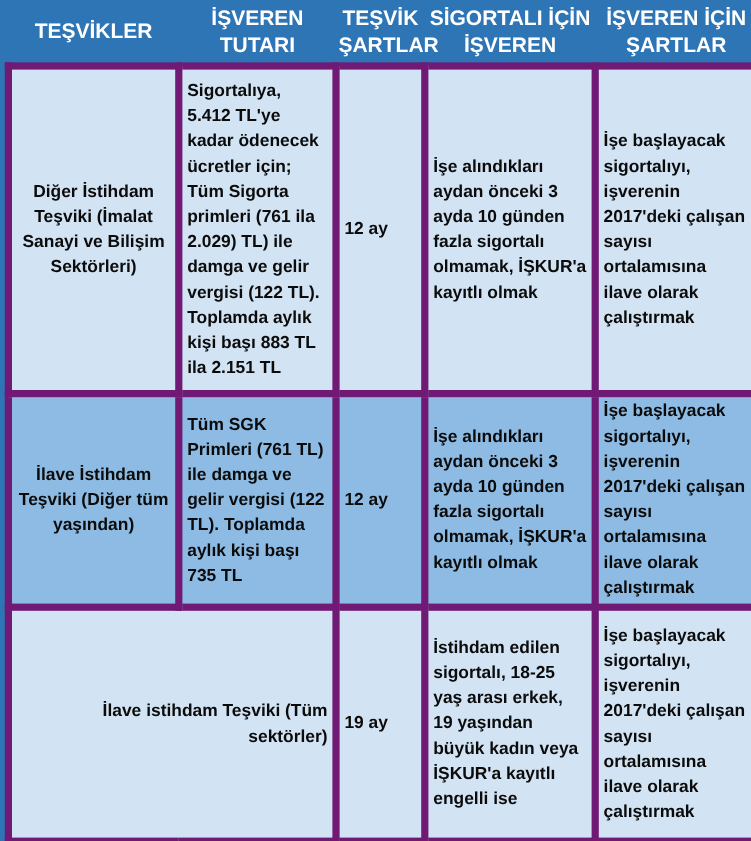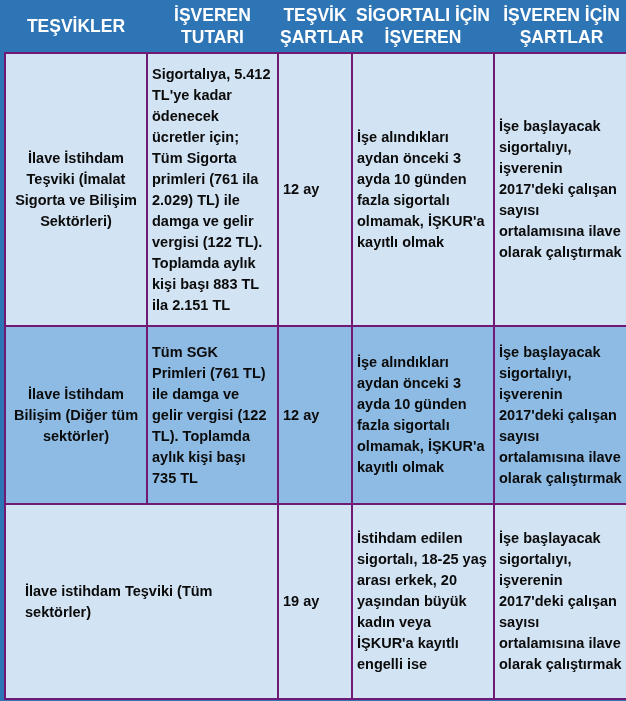--- a/index.html
+++ b/index.html
@@ -31,31 +31,31 @@
     font-size: 17.5px;
     line-height: 22px;
     height: 52px;
     padding: 0 2px;
     text-align: center;
     vertical-align: middle;
     font-weight: bold;
     border: none;
   }
   td {
-    border: 2px solid #701a75;
+    border: 6px solid #701a75;
     padding: 2px 4px;
     vertical-align: middle;
   }
   tr.row-light td { background: #d2e3f3; }
   tr.row-dark td { background: #8dbbe3; }
   tr.r1 { height: 273px; }
   tr.r2 { height: 178px; }
   tr.r3 { height: 195px; }
   td.name { text-align: center; }
-  td.name-wide { text-align: left; padding-left: 19px; }
+  td.name-wide { text-align: right; padding-left: 19px; }
   td.left { text-align: left; }
 </style>
 </head>
 <body>
 
 <table class="incentives">
   <colgroup>
     <col class="c1">
       <col class="c2">
       <col class="c3">
@@ -66,33 +66,33 @@
     <tr>
       <th>TEŞVİKLER</th>
       <th>İŞVEREN TUTARI</th>
       <th>TEŞVİK ŞARTLAR</th>
       <th>SİGORTALI İÇİN İŞVEREN</th>
       <th>İŞVEREN İÇİN ŞARTLAR</th>
     </tr>
   </thead>
   <tbody>
     <tr class="row-light r1">
-      <td class="name">İlave İstihdam Teşviki (İmalat Sigorta ve Bilişim Sektörleri)</td>
+      <td class="name">Diğer İstihdam Teşviki (İmalat Sanayi ve Bilişim Sektörleri)</td>
       <td class="left">Sigortalıya, 5.412 TL'ye kadar ödenecek ücretler için; Tüm Sigorta primleri (761 ila 2.029) TL) ile damga ve gelir vergisi (122 TL). Toplamda aylık kişi başı 883 TL ila 2.151 TL</td>
       <td class="left">12 ay</td>
       <td class="left">İşe alındıkları aydan önceki 3 ayda 10 günden fazla sigortalı olmamak, İŞKUR'a kayıtlı olmak</td>
       <td class="left">İşe başlayacak sigortalıyı, işverenin 2017'deki çalışan sayısı  ortalamısına ilave olarak çalıştırmak</td>
     </tr>
     <tr class="row-dark r2">
-      <td class="name">İlave İstihdam Bilişim (Diğer tüm sektörler)</td>
+      <td class="name">İlave İstihdam Teşviki (Diğer tüm yaşından)</td>
       <td class="left">Tüm SGK Primleri (761 TL) ile damga ve gelir vergisi (122 TL). Toplamda aylık kişi başı 735 TL</td>
       <td class="left">12 ay</td>
       <td class="left">İşe alındıkları aydan önceki 3 ayda 10 günden fazla sigortalı olmamak, İŞKUR'a kayıtlı olmak</td>
       <td class="left">İşe başlayacak sigortalıyı, işverenin 2017'deki çalışan sayısı  ortalamısına ilave olarak çalıştırmak</td>
     </tr>
     <tr class="row-light r3">
       <td class="name-wide" colspan="2">İlave istihdam Teşviki (Tüm sektörler)</td>
       <td class="left">19 ay</td>
-      <td class="left">İstihdam edilen sigortalı, 18-25 yaş arası erkek, 20 yaşından büyük kadın veya İŞKUR'a kayıtlı engelli ise</td>
+      <td class="left">İstihdam edilen sigortalı, 18-25 yaş arası erkek, 19 yaşından büyük kadın veya İŞKUR'a kayıtlı engelli ise</td>
       <td class="left">İşe başlayacak sigortalıyı, işverenin 2017'deki çalışan sayısı  ortalamısına ilave olarak çalıştırmak</td>
     </tr>
   </tbody>
 </table>
 
 </body></html>

